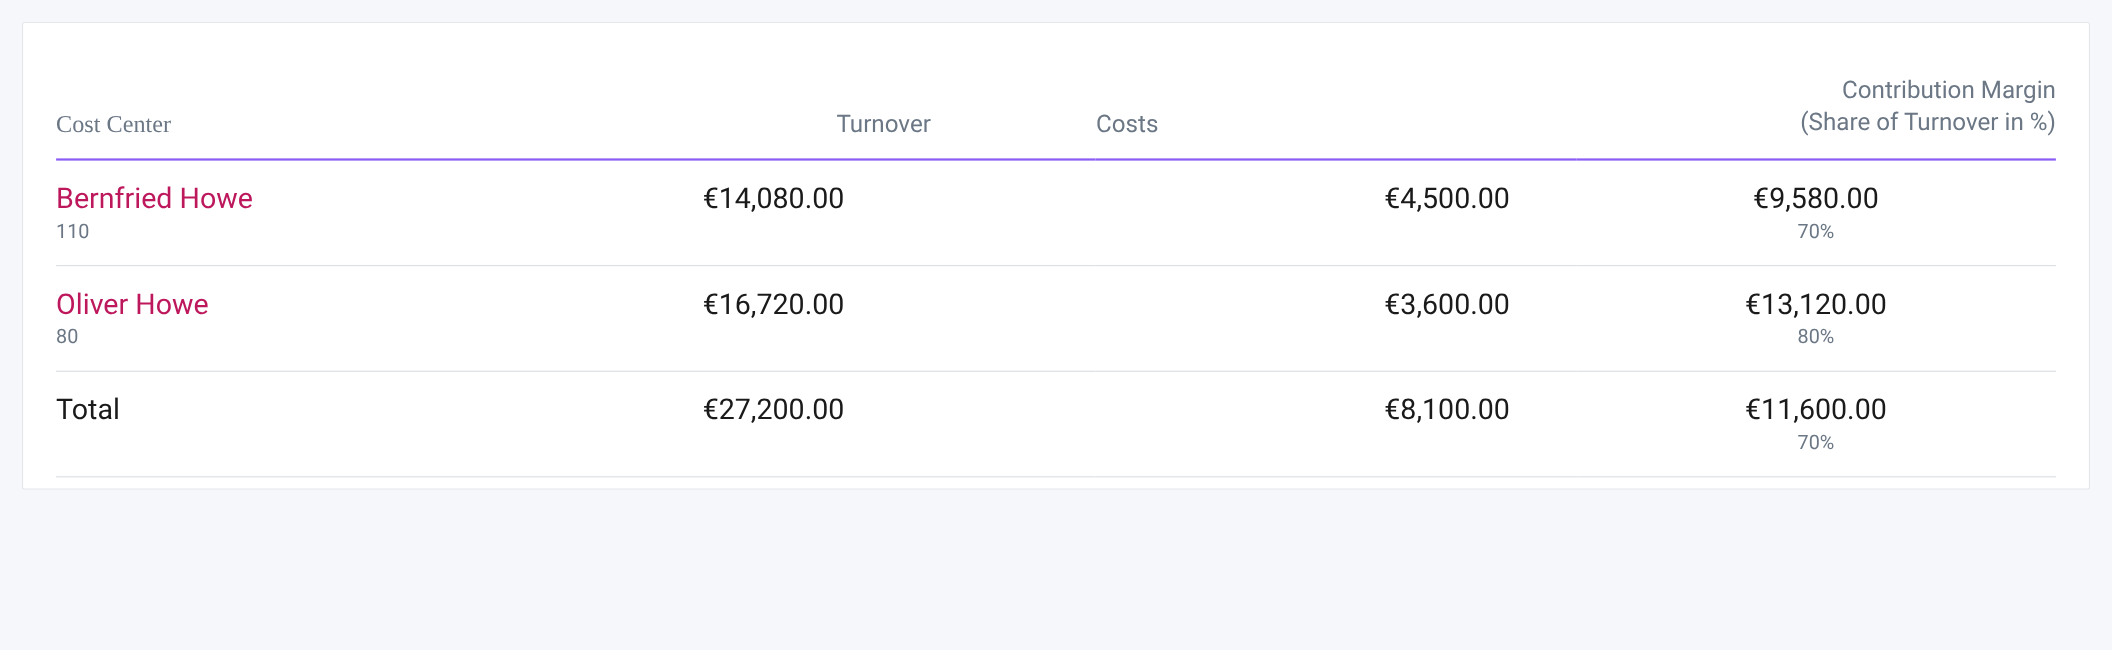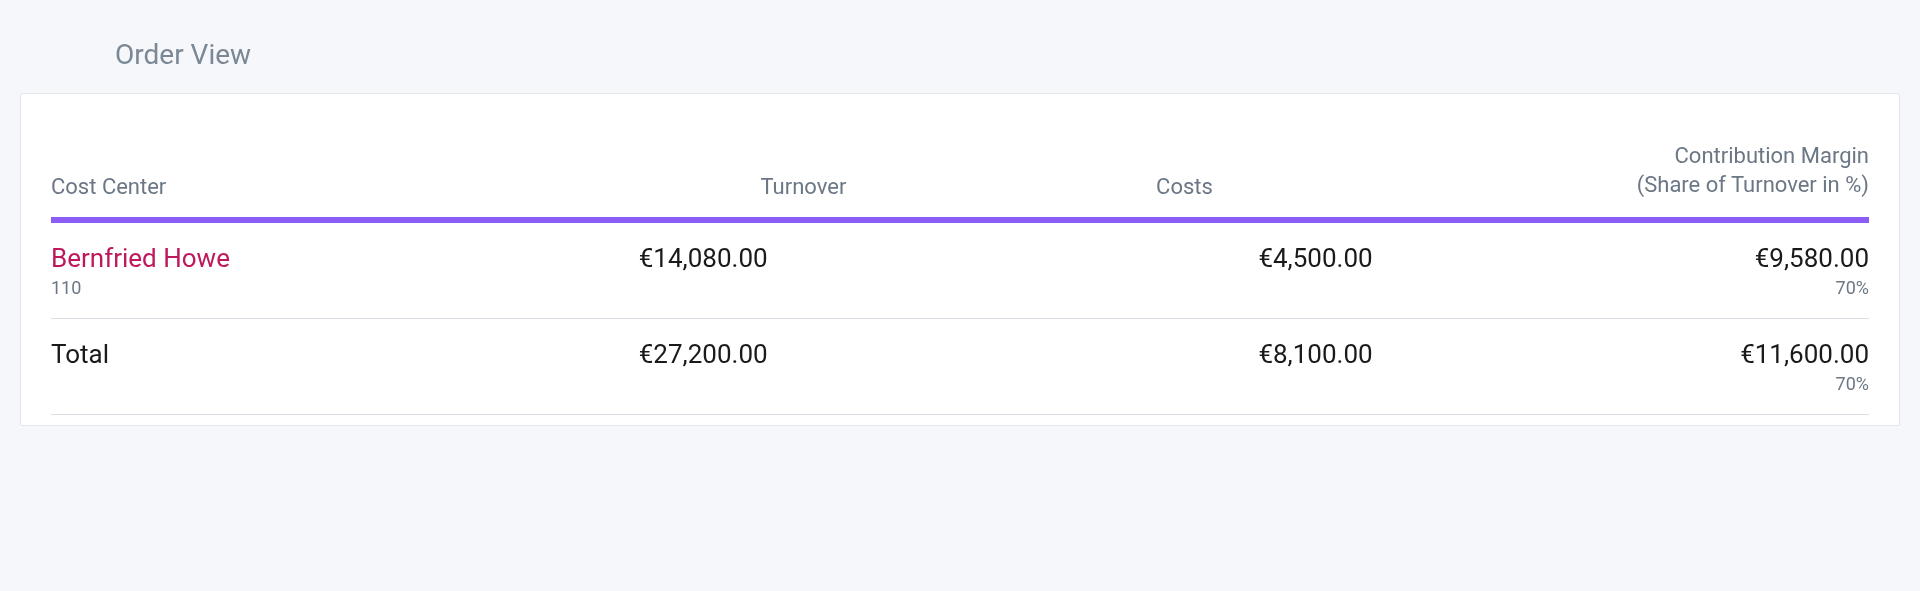--- a/index.html
+++ b/index.html
@@ -43,57 +43,56 @@
       width: 100%;
       border-collapse: collapse;
       table-layout: fixed;
     }
     th {
       text-align: left;
       font-weight: 400;
       color: #6b7785;
       font-size: 22px;
       padding: 18px 0 18px 0;
-      border-bottom: 6px solid #8b5cf6;
+      border-bottom: 2px solid #8b5cf6;
       vertical-align: bottom;
     }
-    th.col-cost-center { width: 28%; }
+    th.col-cost-center { width: 28%; font-family: Liberation Serif, serif; }
     th.col-turnover { width: 24%; text-align: right; padding-right: 150px; }
-    th.col-costs { width: 24%; text-align: center; padding-right: 60px; }
+    th.col-costs { width: 24%; text-align: left; padding-right: 60px; }
     th.col-margin { width: 24%; text-align: right; }
     .two-line { line-height: 1.3; }
     td {
       padding: 20px 0;
       border-bottom: 1px solid #d9dee4;
       vertical-align: top;
       font-size: 26px;
       color: #1a1a1a;
     }
     td.col-turnover { text-align: center; padding-right: 150px; }
     td.col-costs { text-align: right; padding-right: 60px; }
-    td.col-margin { text-align: right; }
+    td.col-margin { text-align: center; }
     .link {
       color: #be185d;
       cursor: pointer;
       display: inline-block;
     }
     .subline {
       display: block;
       font-size: 18px;
       color: #6b7785;
       margin-top: 4px;
     }
     .bold { font-weight: 400; }
   </style>
 </head>
 <body>
 
 <div class="wrapper">
   <div class="tabs">
-    <div class="tab">Order View</div>
   </div>
 
   <div class="panel">
     <table>
       <thead>
         <tr>
           <th class="col-cost-center">Cost Center</th>
           <th class="col-turnover">Turnover</th>
           <th class="col-costs">Costs</th>
           <th class="col-margin two-line">
@@ -109,20 +108,32 @@
             <span class="subline">110</span>
           </td>
           <td class="col-turnover">€14,080.00</td>
           <td class="col-costs">€4,500.00</td>
           <td class="col-margin">
             <span>€9,580.00</span>
             <span class="subline">70%</span>
           </td>
         </tr>
         <tr>
+          <td class="col-cost-center">
+            <span class="link">Oliver Howe</span>
+            <span class="subline">80</span>
+          </td>
+          <td class="col-turnover">€16,720.00</td>
+          <td class="col-costs">€3,600.00</td>
+          <td class="col-margin">
+            <span>€13,120.00</span>
+            <span class="subline">80%</span>
+          </td>
+        </tr>
+        <tr>
           <td class="col-cost-center bold">Total</td>
           <td class="col-turnover">€27,200.00</td>
           <td class="col-costs bold">€8,100.00</td>
           <td class="col-margin">
             <span>€11,600.00</span>
             <span class="subline">70%</span>
           </td>
         </tr>
       </tbody>
     </table>

